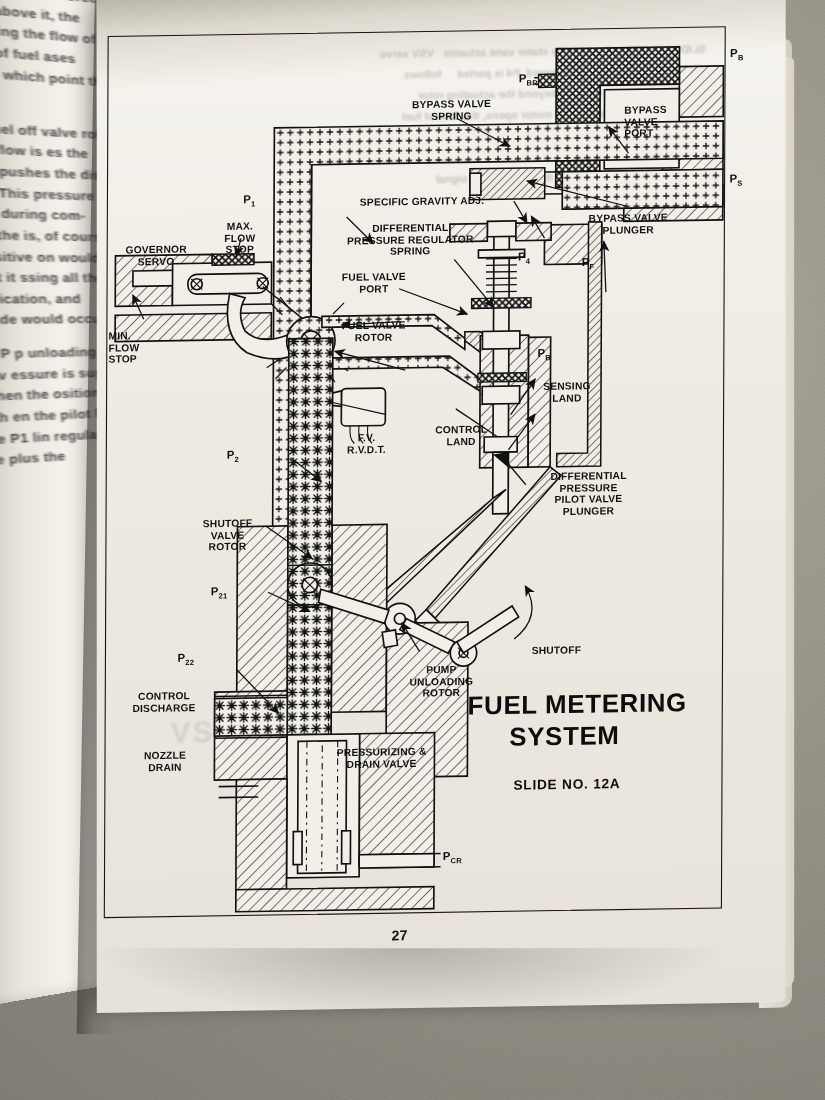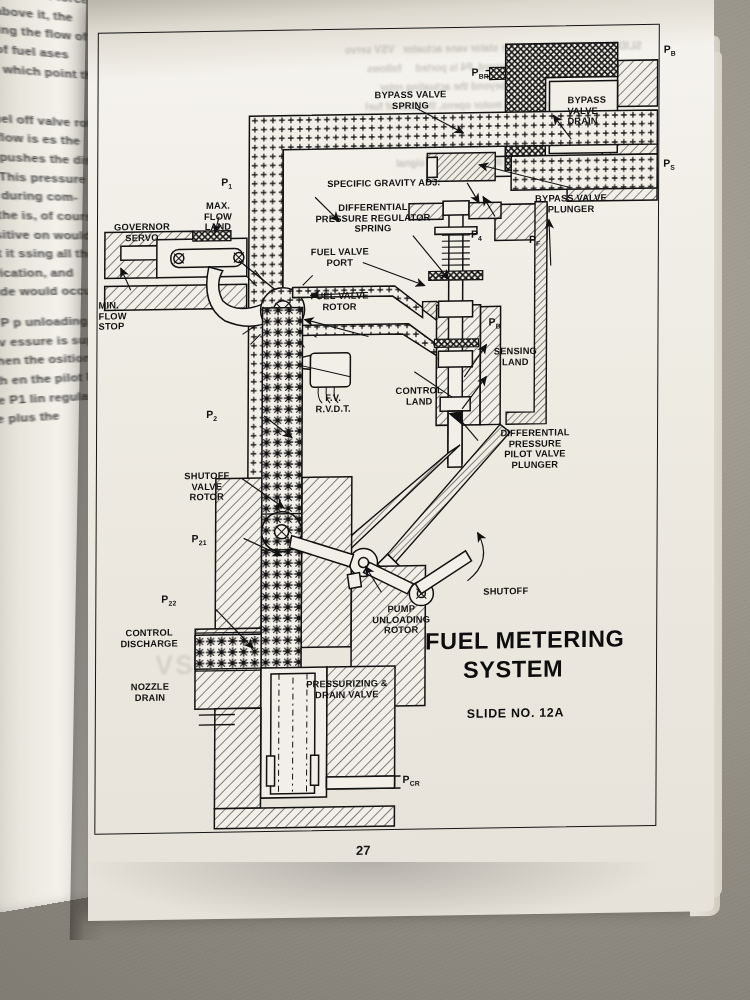--- a/index.html
+++ b/index.html
@@ -378,28 +378,28 @@
         <path class="lead" d="M286 586 L270 560" marker-end="url(#arw)"></path>
         <path class="lead" d="M454 262 L452 216" marker-end="url(#arw)"></path>
         <path class="lead" d="M398 212 L386 192" marker-end="url(#arw)"></path>
       </g>
     </svg>
 
     <div class="lbl c" style="left:258px;top:84px;width:110px">BYPASS VALVE
 SPRING</div>
     <div class="lbl" style="left:470px;top:92px">BYPASS
 VALVE
-DRAIN</div>
+PORT</div>
     <div class="lbl c" style="left:414px;top:190px;width:120px">BYPASS VALVE
 PLUNGER</div>
     <div class="lbl c" style="left:0px;top:212px;width:90px">GOVERNOR
 SERVO</div>
     <div class="lbl c" style="left:86px;top:192px;width:70px">MAX.
 FLOW
-LAND</div>
+STOP</div>
     <div class="lbl" style="left:2px;top:290px">MIN.
 FLOW
 STOP</div>
     <div class="lbl" style="left:230px;top:172px">SPECIFIC GRAVITY ADJ.</div>
     <div class="lbl c" style="left:206px;top:196px;width:140px">DIFFERENTIAL
 PRESSURE REGULATOR
 SPRING</div>
     <div class="lbl c" style="left:202px;top:240px;width:82px">FUEL VALVE
 PORT</div>
     <div class="lbl c" style="left:202px;top:284px;width:82px">FUEL VALVE

